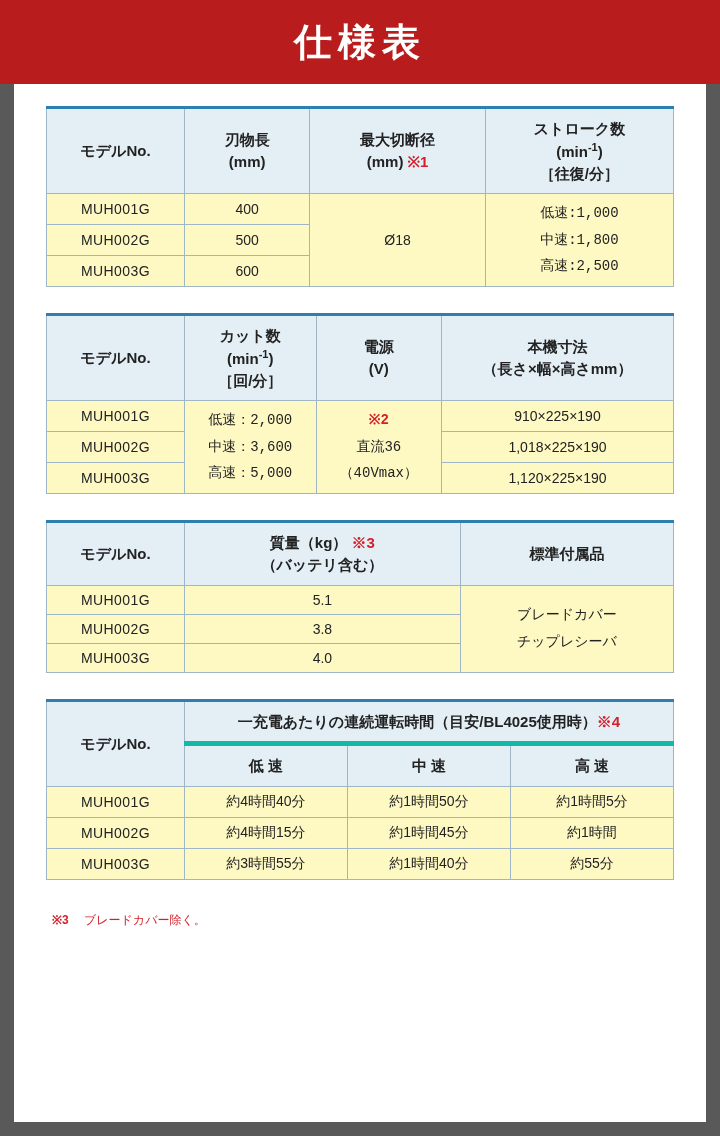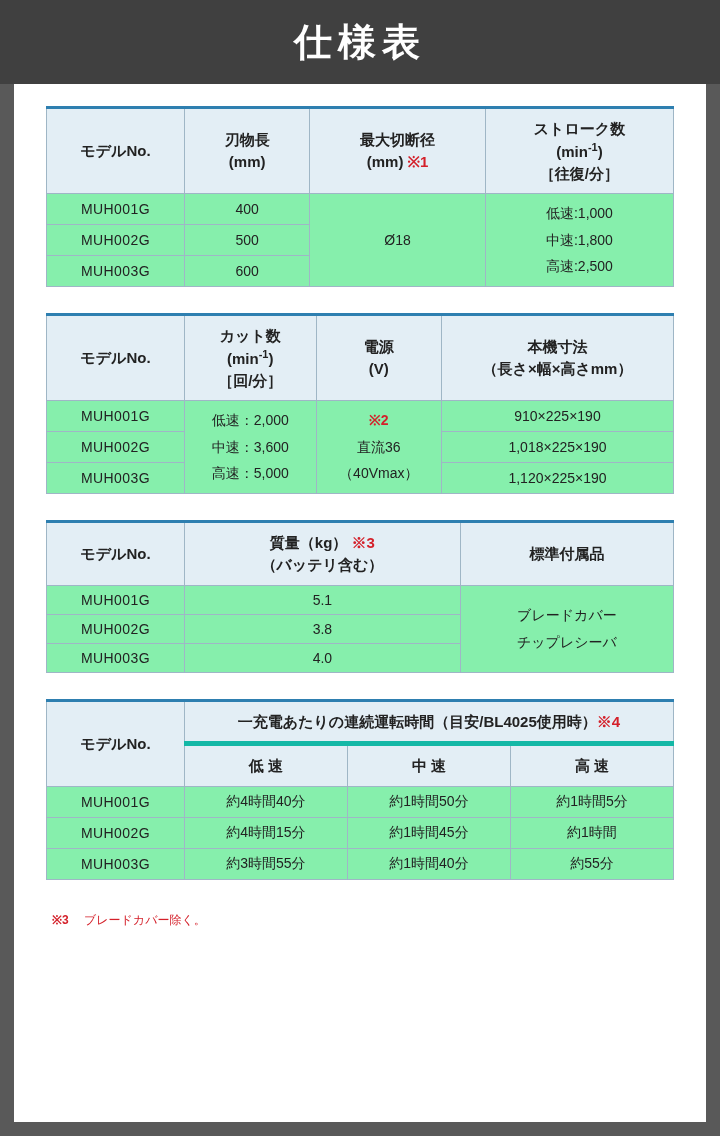--- a/index.html
+++ b/index.html
@@ -16,21 +16,21 @@
   }
   .page {
     position: relative;
     width: 720px;
     height: 1136px;
     background: #ffffff;
   }
   
   .header {
     height: 84px;
-    background: #404040;
+    background: #b91c1c;
     display: flex;
     align-items: center;
     justify-content: center;
   }
   .header-title {
     color: #ffffff;
     font-size: 38px;
     font-weight: bold;
     letter-spacing: 6px;
     font-family: "DejaVu Sans", "Liberation Sans", sans-serif;
@@ -54,21 +54,21 @@
     margin-bottom: 26px;
     background: #ffffff;
   }
   table.spec th, table.spec td {
     border: 1px solid #9fb6c6;
     text-align: center;
     vertical-align: middle;
     font-size: 14px;
     color: #222;
     padding: 6px 4px;
-    background: #86efac;
+    background: #fef9c3;
   }
   table.spec thead th {
     background: #e3eef5;
     border-top: 3px solid #2e7fb0;
     font-weight: bold;
     line-height: 1.45;
     font-size: 15px;
     padding: 9px 4px;
   }
   table.spec thead th.sub {
@@ -84,20 +84,21 @@
     color: #d4202a;
     font-weight: bold;
   }
   .sup {
     font-size: 11px;
     vertical-align: super;
   }
   .stack-cell {
     line-height: 1.9;
     font-size: 14px;
+    font-family: Liberation Mono, monospace;
   }
   .notes {
     margin-top: 8px;
     padding: 4px 0 0 6px;
     font-size: 12px;
     color: #d4202a;
     line-height: 1.72;
   }
   .notes .nrow {
     white-space: nowrap;

